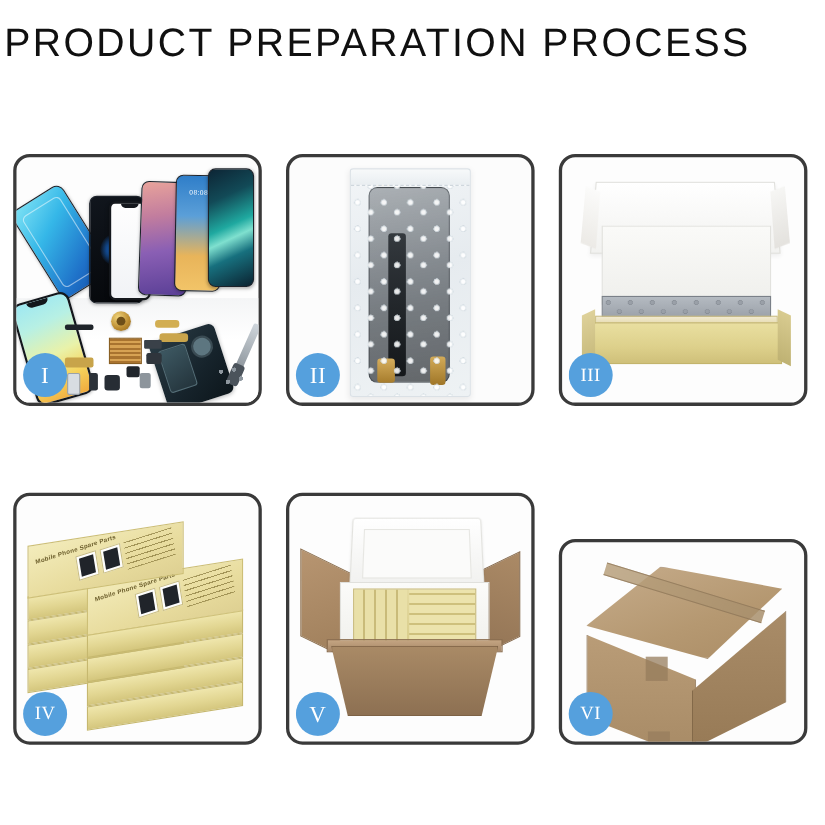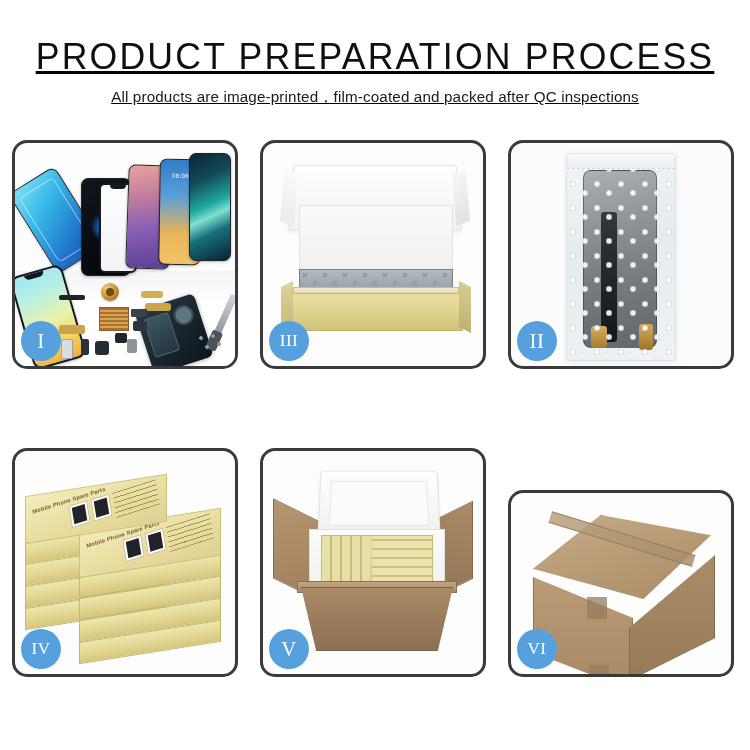--- a/index.html
+++ b/index.html
@@ -7,21 +7,21 @@
     background: #ffffff;
   }
   body {
     width: 750px; height: 750px;
     font-family: "Liberation Sans", sans-serif;
     overflow: hidden;
     position: relative;
   }
 
   
-  .header { text-align: center; padding-top: 38px; text-decoration: underline; }
+  .header { padding-top: 20px; }
   .title {
     font-family: "Liberation Sans", sans-serif;
     font-size: 36px;
     font-weight: 400;
     letter-spacing: 2.2px;
     color: #101010;
     line-height: 1.05;
     transform: scaleX(0.99);
   }
   .subtitle {
@@ -423,21 +423,20 @@
   .c-tab2{
     position:absolute; left:78px; top:172px; width:20px; height:20px;
     background: rgba(150,124,92,.7);
   }
 </style>
 </head>
 <body>
 
 <div class="header">
   <div class="title">PRODUCT PREPARATION PROCESS</div>
-  <div class="subtitle">All products are image-printed，film-coated and packed after QC inspections</div>
 </div>
 
 <div class="grid">
 
   <div class="panel p1">
     <div class="stage">
       <div class="floor"></div>
       <div class="phone ph-back"></div>
       <div class="phone ph-black"></div>
       <div class="phone ph-screen-white"></div>
@@ -458,46 +457,46 @@
       <div class="part pt-cab4"></div>
       <div class="part pt-cab5"></div>
       <div class="part pt-cab6"></div>
       <div class="part pt-chip"></div>
       <div class="part pt-driver"></div>
       <div class="part pt-screws"></div>
     </div>
     <div class="badge">I</div>
   </div>
 
-  <div class="panel p3">
-    <div class="stage">
-      <div class="b3-lid"></div>
-      <div class="b3-back"></div>
-      <div class="b3-foam"></div>
-      <div class="b3-rim"></div>
-      <div class="b3-front"></div>
-    </div>
-    <div class="badge small">III</div>
-  </div>
-
   <div class="panel p2">
     <div class="stage">
       <div class="bag">
         <div class="bag-item"></div>
         <div class="bag-flex"></div>
         <div class="bag-gold1"></div>
         <div class="bag-gold2"></div>
         <div class="bag-tab"></div>
         <div class="bubbles"></div>
         <div class="bag-seal"></div>
       </div>
     </div>
     <div class="badge">II</div>
   </div>
 
+  <div class="panel p3">
+    <div class="stage">
+      <div class="b3-lid"></div>
+      <div class="b3-back"></div>
+      <div class="b3-foam"></div>
+      <div class="b3-rim"></div>
+      <div class="b3-front"></div>
+    </div>
+    <div class="badge small">III</div>
+  </div>
+
   <div class="panel p4">
     <div class="stage">
       <div class="stack">
 
         <div class="kbox b-l" style="top:62px;"></div>
         <div class="kbox b-l" style="top:84px;"></div>
         <div class="kbox b-l" style="top:106px;"></div>
         <div class="kbox b-l" style="top:128px;"></div>
 
         <div class="kbox b-r" style="top:96px;"></div>

